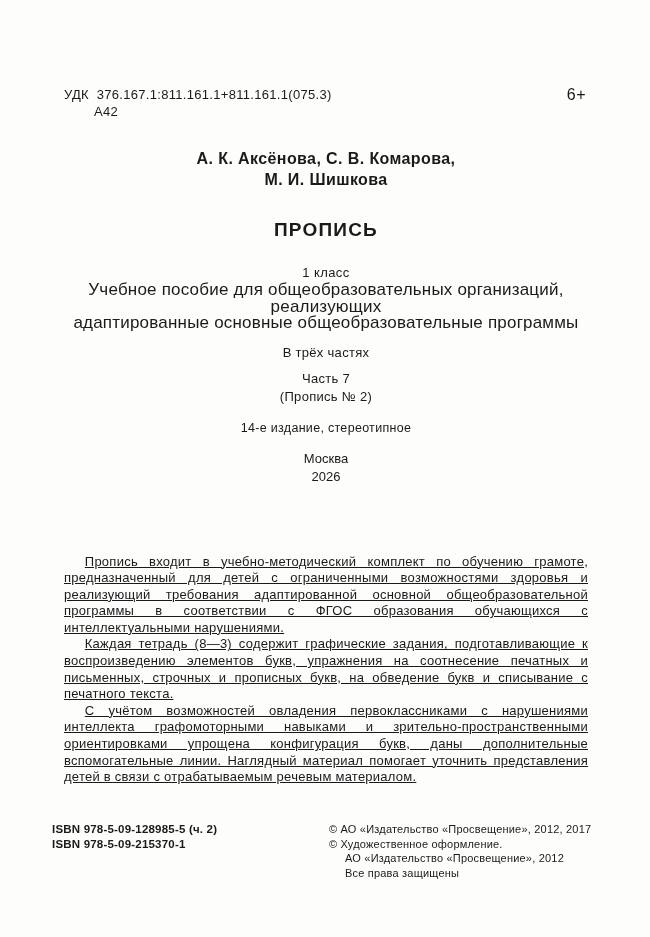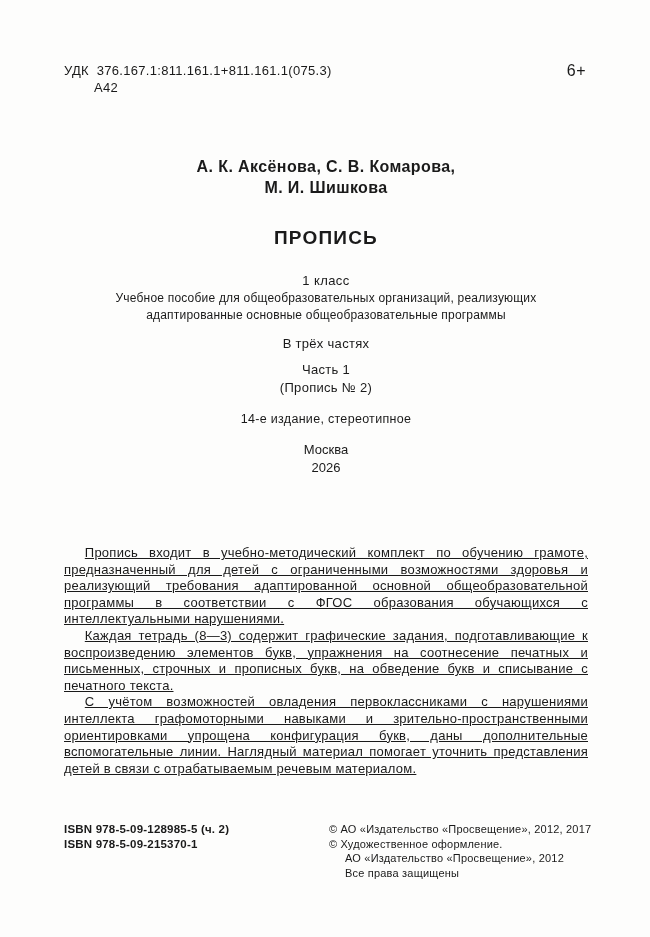--- a/index.html
+++ b/index.html
@@ -8,21 +8,21 @@
     font-family: "Liberation Sans", "DejaVu Sans", sans-serif;
     color: #1a1a1a;
     -webkit-font-smoothing: antialiased;
   }
   .page {
     position: relative;
     width: 650px;
     height: 937px;
     background: #fdfdfc;
     overflow: hidden;
-    padding: 62px 62px 0 64px;
+    padding: 86px 62px 0 64px;
   }
 
   
   .top-row {
     display: flex;
     justify-content: space-between;
     align-items: flex-start;
   }
   .codes {
     font-size: 13px;
@@ -33,40 +33,40 @@
   .codes .code-a42 { padding-left: 30px; }
   .age-badge {
     font-size: 16px;
     letter-spacing: 0.5px;
     padding-right: 2px;
   }
 
   
   .center { text-align: center; }
   .authors {
-    margin-top: 60px;
+    margin-top: 28px;
     font-size: 16px;
     font-weight: bold;
     line-height: 21px;
     letter-spacing: 0.4px;
   }
   .book-title {
     margin-top: 29px;
     font-size: 19px;
     font-weight: bold;
     letter-spacing: 1.2px;
   }
   .grade {
     margin-top: 24px;
     font-size: 13px;
     letter-spacing: 0.4px;
   }
   .subtitle {
     margin-top: 2px;
-    font-size: 12px;
+    font-size: 17px;
     line-height: 16.5px;
     letter-spacing: 0.2px;
   }
   .parts-note { margin-top: 13px; font-size: 13px; letter-spacing: 0.3px; }
   .part-line  { margin-top: 11px; font-size: 13px; letter-spacing: 0.3px; }
   .part-sub   { margin-top: 3px;  font-size: 13px; letter-spacing: 0.3px; }
   .edition    { margin-top: 17px; font-size: 12.5px; letter-spacing: 0.3px; }
   .city       { margin-top: 15px; font-size: 13px; line-height: 18px; }
   .publisher  { font-size: 13px; line-height: 18px; }
   .year       { font-size: 13px; line-height: 18px; }
@@ -81,21 +81,21 @@
     text-decoration: underline;
   }
   .annotation p {
     text-indent: 1.6em;
     text-align: justify;
   }
 
   
   .footer {
     position: absolute;
-    left: 64px;
+    left: 52px;
     right: 56px;
     top: 822px;
     display: flex;
     justify-content: space-between;
     align-items: flex-start;
   }
   .isbn-block {
     font-size: 11.5px;
     font-weight: bold;
     line-height: 15px;
@@ -132,21 +132,21 @@
   <div class="book-title center">ПРОПИСЬ</div>
 
   <div class="grade center">1  класс</div>
 
   <div class="subtitle center">
     <div>Учебное пособие для общеобразовательных организаций, реализующих</div>
     <div>адаптированные основные общеобразовательные программы</div>
   </div>
 
   <div class="parts-note center">В трёх частях</div>
-  <div class="part-line center">Часть  1</div>
+  <div class="part-line center">Часть  7</div>
   <div class="part-sub center">(Пропись  №  2)</div>
 
   <div class="edition center">14-е издание, стереотипное</div>
 
   <div class="city center">Москва</div>
   <div class="year center">2026</div>
 
   <div class="annotation">
     <p>Пропись входит в учебно-методический комплект по обучению грамоте, предназначенный для детей с ограниченными возможностями здоровья и реализующий требования адаптированной основной общеобразовательной программы в соответствии с ФГОС образования обучающихся с интеллектуальными нарушениями.</p>
     <p>Каждая тетрадь (8—3) содержит графические задания, подготавливающие к воспроизведению элементов букв, упражнения на соотнесение печатных и письменных, строчных и прописных букв, на обведение букв и списывание с печатного текста.</p>

